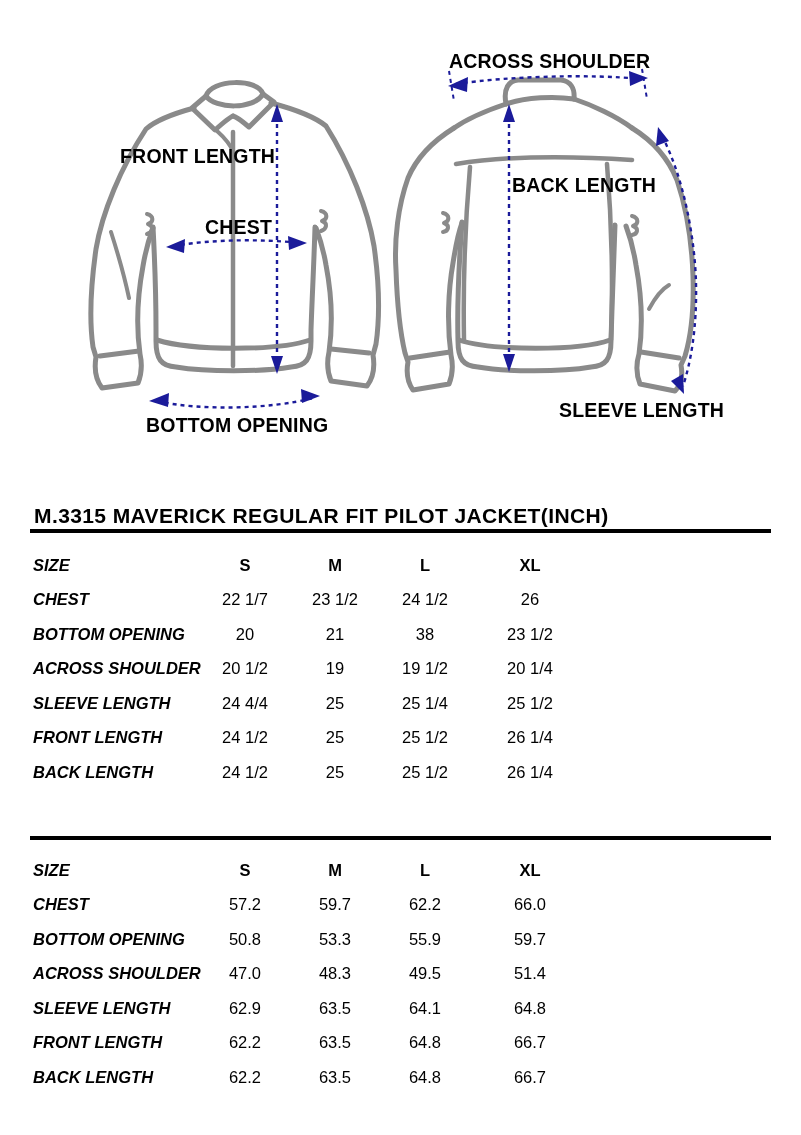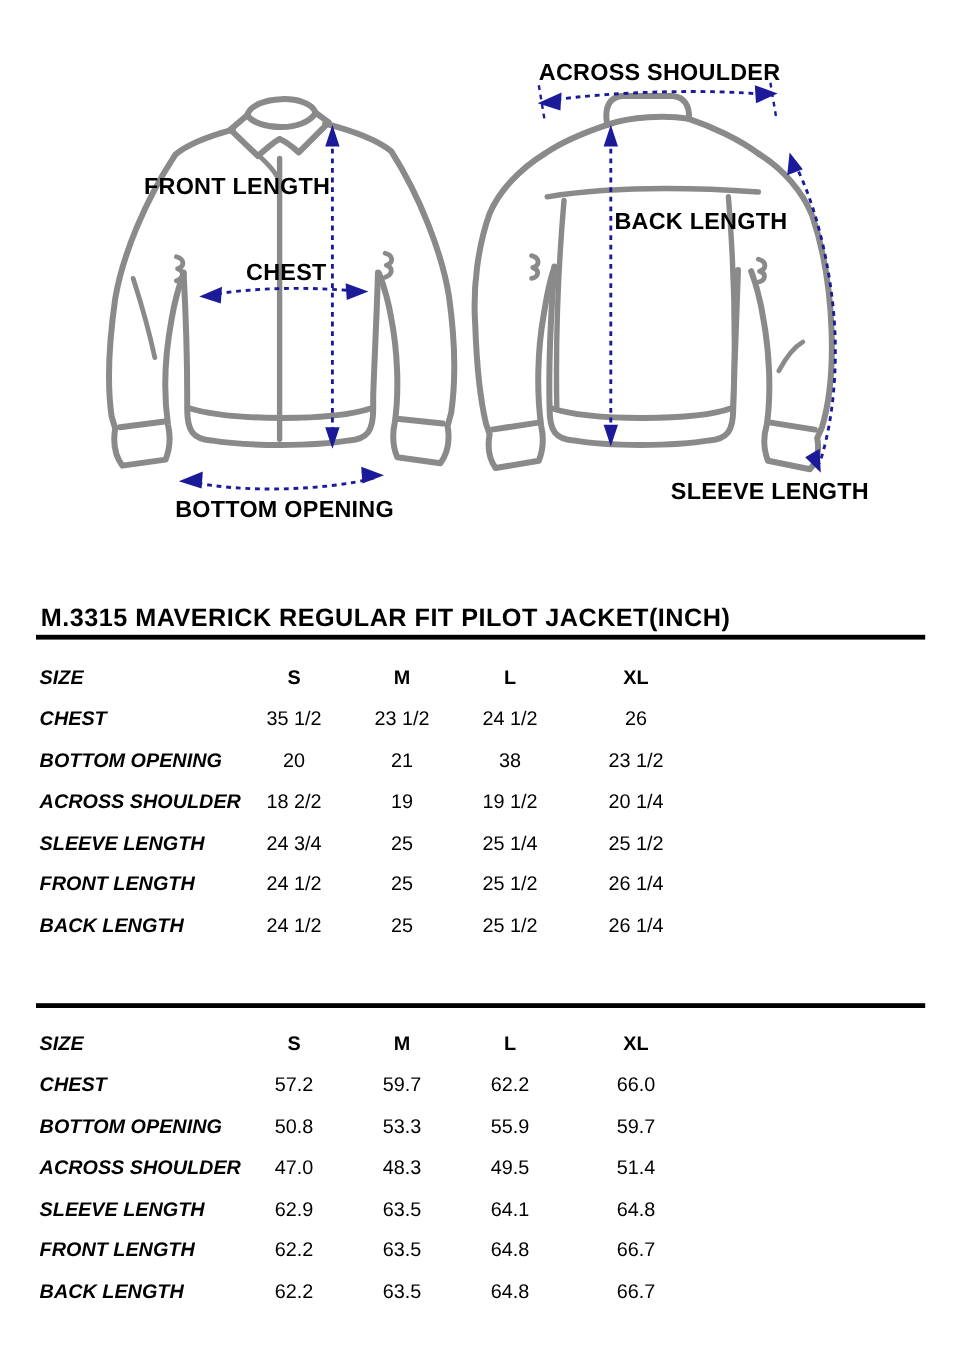--- a/index.html
+++ b/index.html
@@ -114,42 +114,42 @@
   <div class="size-table" style="top:548px;">
     <div class="tr">
       <div class="tl">SIZE</div>
       <div class="tc th">S</div>
       <div class="tc th">M</div>
       <div class="tc th">L</div>
       <div class="tc th">XL</div>
     </div>
     <div class="tr">
       <div class="tl">CHEST</div>
-      <div class="tc">35 1/2</div>
+      <div class="tc">22 1/7</div>
       <div class="tc">23 1/2</div>
       <div class="tc">24 1/2</div>
       <div class="tc">26</div>
     </div>
     <div class="tr">
       <div class="tl">BOTTOM OPENING</div>
       <div class="tc">20</div>
       <div class="tc">21</div>
       <div class="tc">38</div>
       <div class="tc">23 1/2</div>
     </div>
     <div class="tr">
       <div class="tl">ACROSS SHOULDER</div>
-      <div class="tc">18 2/2</div>
+      <div class="tc">20 1/2</div>
       <div class="tc">19</div>
       <div class="tc">19 1/2</div>
       <div class="tc">20 1/4</div>
     </div>
     <div class="tr">
       <div class="tl">SLEEVE LENGTH</div>
-      <div class="tc">24 3/4</div>
+      <div class="tc">24 4/4</div>
       <div class="tc">25</div>
       <div class="tc">25 1/4</div>
       <div class="tc">25 1/2</div>
     </div>
     <div class="tr">
       <div class="tl">FRONT LENGTH</div>
       <div class="tc">24 1/2</div>
       <div class="tc">25</div>
       <div class="tc">25 1/2</div>
       <div class="tc">26 1/4</div>

